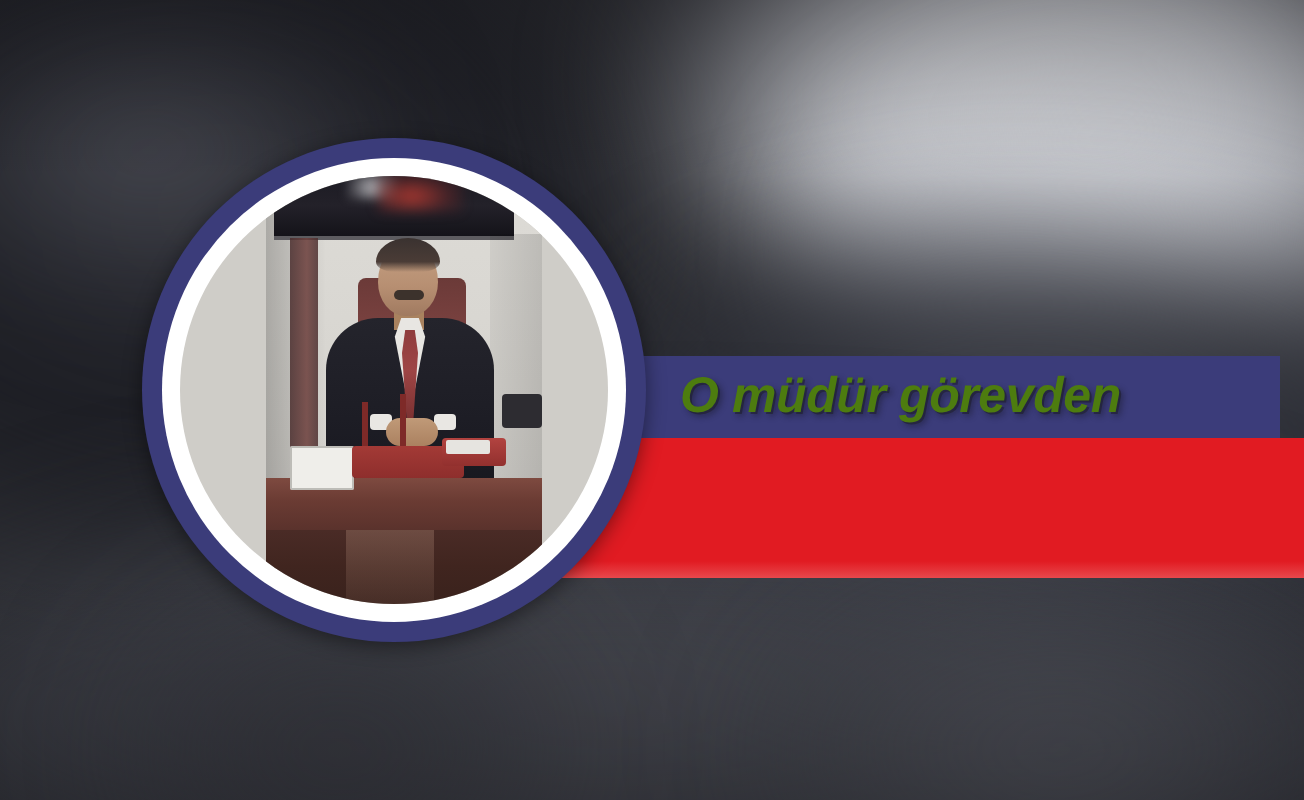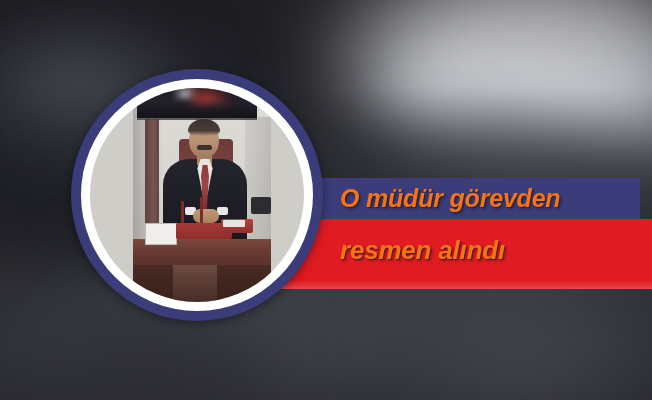--- a/index.html
+++ b/index.html
@@ -233,21 +233,21 @@
     left: 340px;
     top: 178px;
     width: 312px;
     height: 111px;
     display: flex;
     flex-direction: column;
     justify-content: flex-start;
     pointer-events: none;
   }
   .headline .line {
-    color: #f97316;
+    color: #4d7c0f;
     font-family: "Liberation Sans", sans-serif;
     font-weight: bold;
     font-style: italic;
     font-size: 25px;
     line-height: 41px;
     letter-spacing: -0.2px;
     white-space: nowrap;
     text-shadow:
        1px 1px 0 rgba(30,30,40,0.55),
        2px 2px 3px rgba(20,20,30,0.45);
@@ -309,16 +309,15 @@
           <div class="tag"></div>
         </div>
         <div class="ph-deskfront"></div>
         <div class="ph-deskshine"></div>
       </div>
     </div>
   </div>
 
   <div class="headline">
     <div class="line l1">O müdür görevden</div>
-    <div class="line l2">resmen alındı</div>
   </div>
 
 </div>
 
 </body></html>

